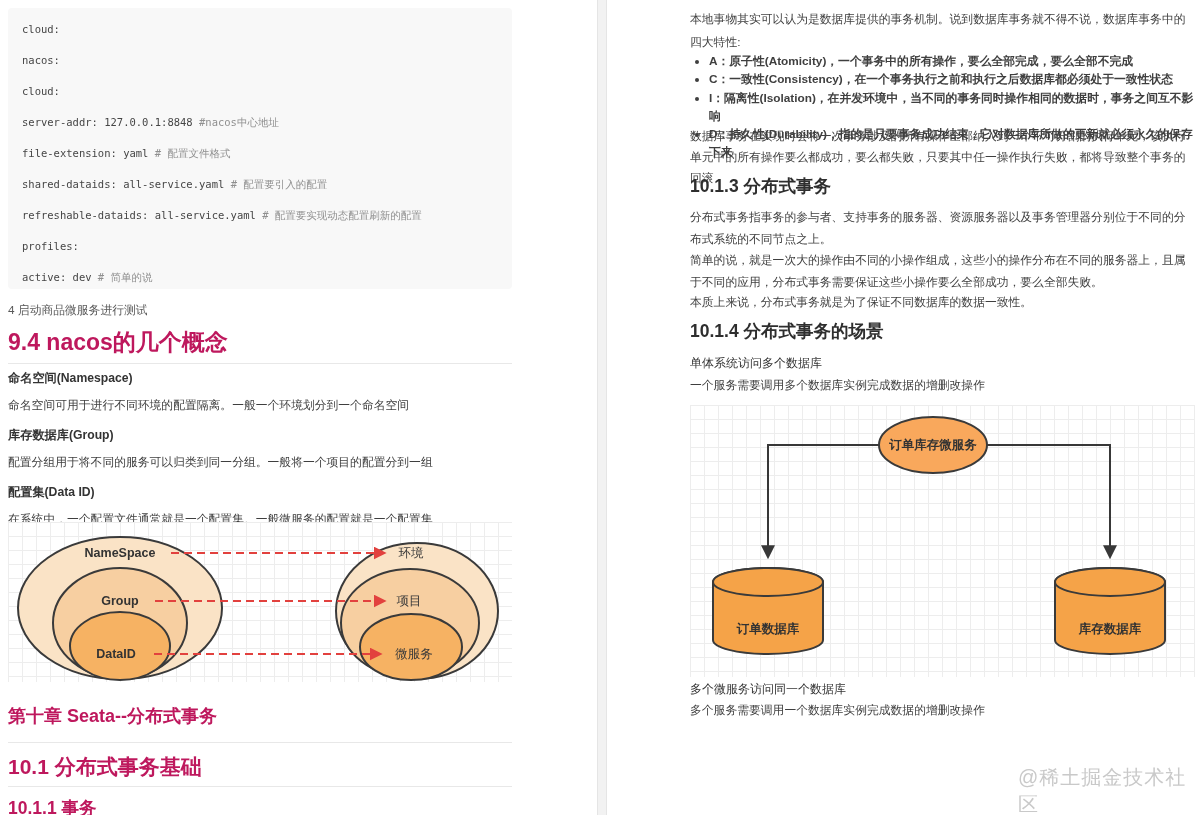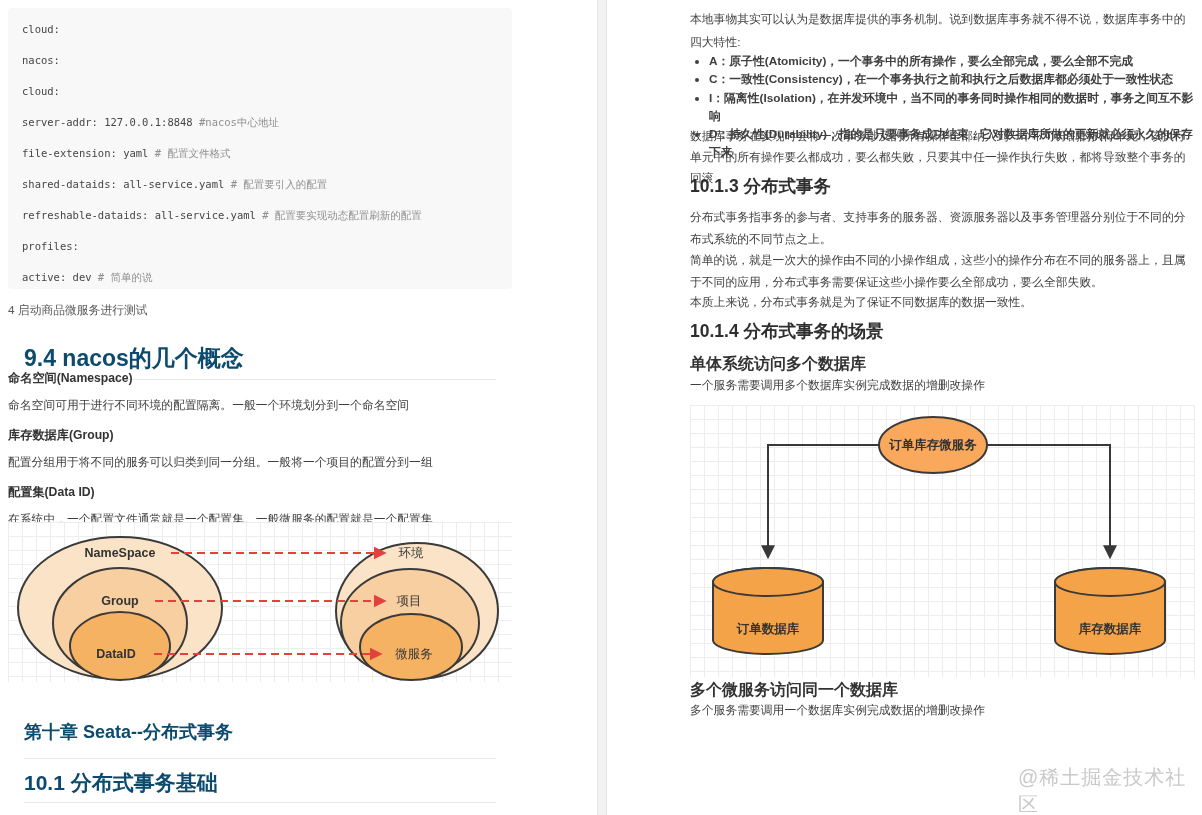--- a/index.html
+++ b/index.html
@@ -11,21 +11,21 @@
   .divider{position:absolute;left:597px;top:0;width:10px;height:815px;background:#f2f2f2;
            border-left:1px solid #e5e5e5;border-right:1px solid #e5e5e5;box-sizing:border-box;}
 
   
   .code-block{position:absolute;top:0;left:0;width:504px;height:281px;box-sizing:border-box;
               background:#f8f8f8;border-radius:4px;padding:6px 14px;overflow:hidden;
               font-family:"DejaVu Sans Mono",monospace;font-size:10.5px;color:#454545;}
   .code-line{height:31px;line-height:31px;white-space:pre;}
   .code-comment{color:#8f8f8f;}
   .caption{position:absolute;top:295px;left:0;font-size:11.8px;color:#595959;}
-  .h1,.h2,.h3{margin:16px;color:#0c4a6e;font-weight:bold;position:absolute;left:0;right:0;}
+  .h1,.h2,.h3{margin:0;color:#be185d;font-weight:bold;position:absolute;left:0;right:0;}
   .h2-nacos{top:321px;font-size:23px;line-height:26px;padding-bottom:8px;border-bottom:1px solid #e8e8e8;}
   .concepts{position:absolute;top:362px;left:0;right:0;}
   .concept-label{font-size:12.2px;font-weight:bold;color:#333;line-height:16px;margin:0 0 11px 0;}
   .concept-text{font-size:11.8px;line-height:16px;margin:0 0 14px 0;color:#3f3f3f;}
   .grid-bg{background-image:linear-gradient(to right,#ededed 1px,transparent 1px),
                             linear-gradient(to bottom,#ededed 1px,transparent 1px);
            background-size:14px 14px;background-color:#fff;}
   .diagram-ns{position:absolute;top:514px;left:0;width:504px;height:160px;text-decoration:underline;}
   .h1-chapter{top:692px;font-size:18px;line-height:32px;padding-bottom:10px;border-bottom:1px solid #e8e8e8;}
   .h2-dist{top:747px;font-size:21px;line-height:24px;padding-bottom:7px;border-bottom:1px solid #e8e8e8;}
@@ -36,21 +36,21 @@
   .intro{top:0;}
   .acid{position:absolute;top:44px;left:0;right:0;margin:0;padding:0 0 0 19px;list-style:disc;font-weight:bold;}
   .acid li{font-size:11.8px;line-height:18.3px;color:#3f3f3f;}
   .after-list{top:118px;line-height:21px;}
   .h3-r{position:absolute;left:0;margin:0;font-size:17.5px;line-height:22px;font-weight:bold;color:#2e2e2e;}
   .h3-1013{top:167px;}
   .p-1013a{top:199px;line-height:21.5px;}
   .p-1013b{top:242px;line-height:21.5px;}
   .p-1013c{top:284px;line-height:21.5px;}
   .h3-1014{top:312px;}
-  .sub-label{position:absolute;left:0;font-size:16px;font-weight:bold;color:#333;line-height:15px;}
+  .sub-label{position:absolute;left:0;font-size:12px;font-weight:normal;color:#333;line-height:15px;}
   .sub1-label{top:348px;}
   .sub1-text{top:369px;line-height:17px;}
   .diagram-flow{position:absolute;top:397px;left:0;width:505px;height:272px;}
   .sub2-label{top:674px;}
   .sub2-text{top:694px;line-height:17px;}
 
   .watermark{position:absolute;left:1018px;top:764px;font-size:20px;color:#c9c9c9;letter-spacing:1px;}
 
   
   .t-bold{font-family:"Liberation Sans",sans-serif;font-size:12.5px;font-weight:bold;fill:#333;}

